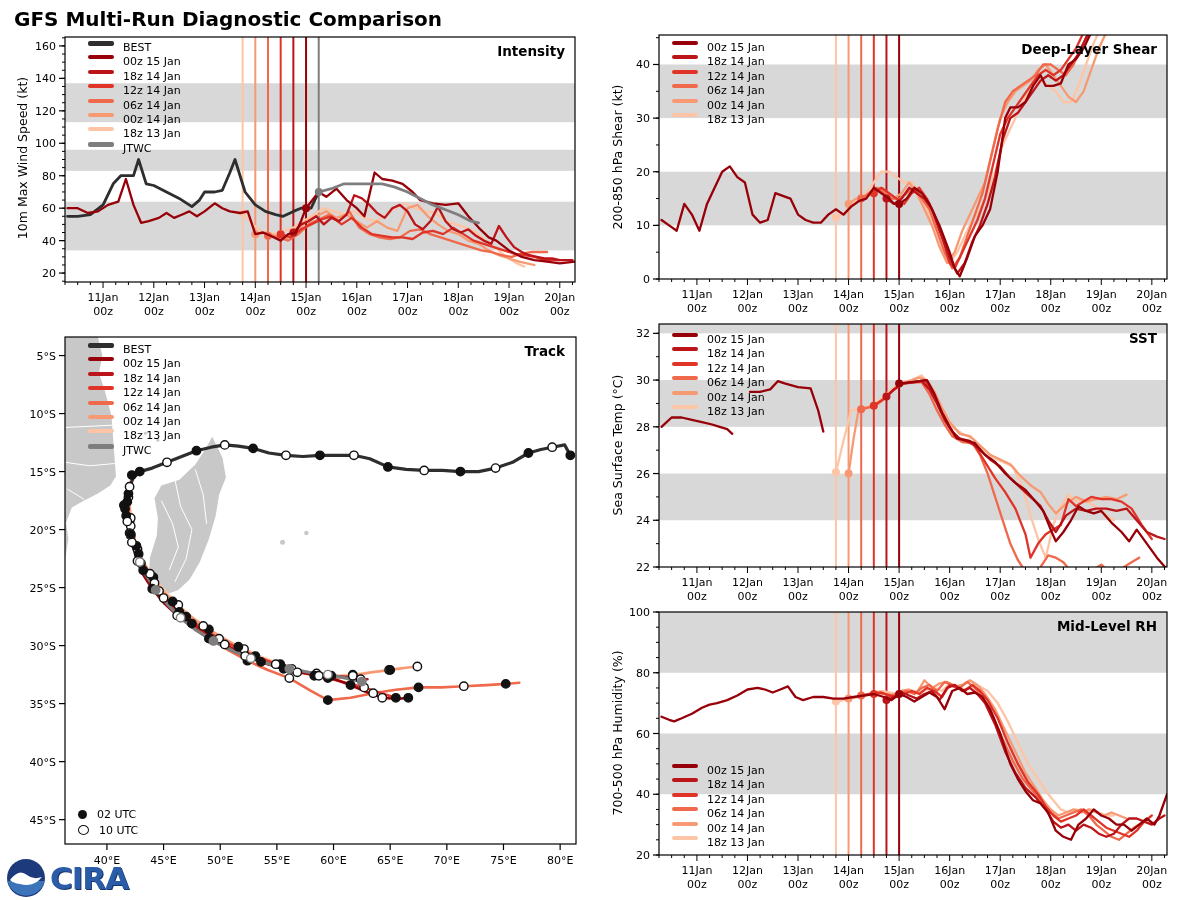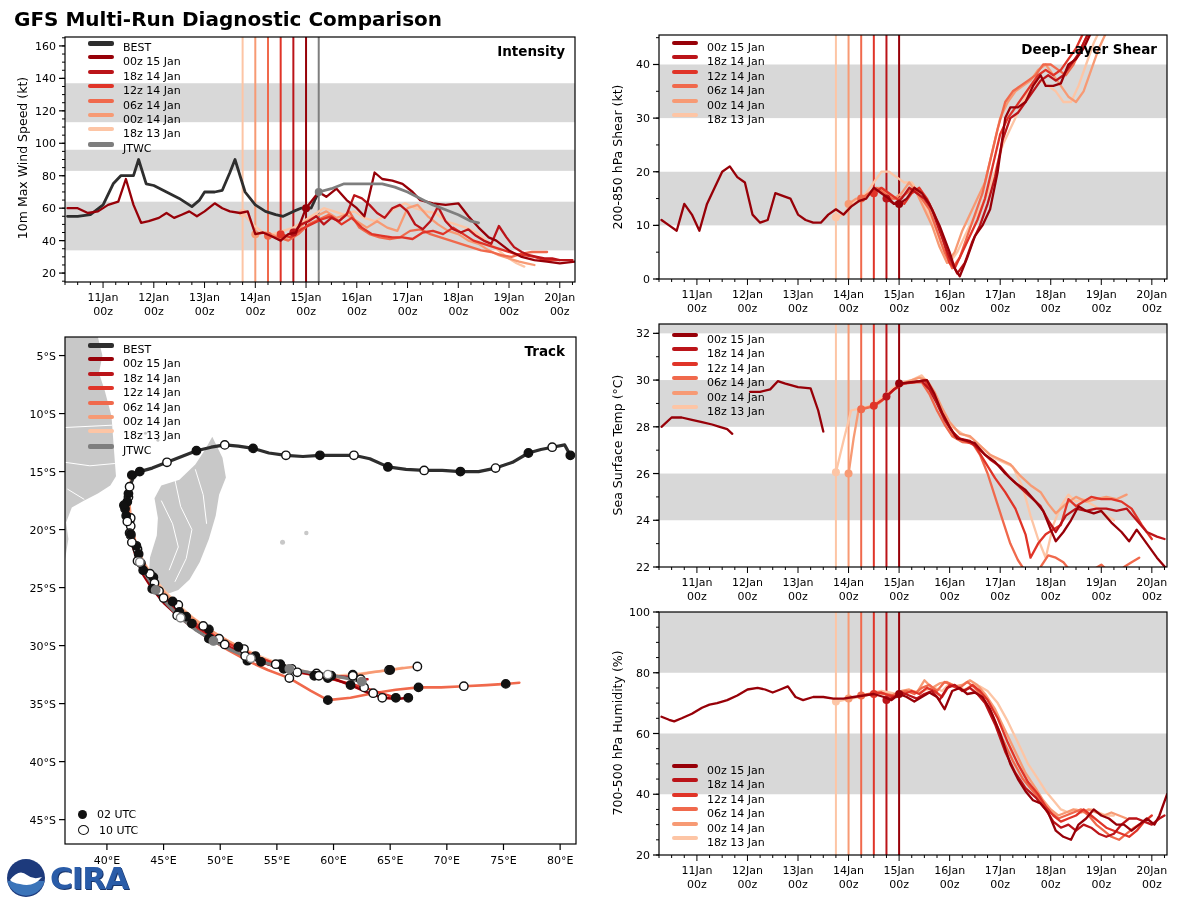--- a/index.html
+++ b/index.html
@@ -668,20 +668,22 @@
         <text x="56" y="707.6178489702518" text-anchor="end" font-size="11px" font-family="DejaVu Sans, Liberation Sans, sans-serif">35°S</text>
         <line x1="65" x2="59" y1="761.6270022883295" y2="761.6270022883295" stroke="#000" stroke-width="1.2"></line>
         <text x="56" y="765.6270022883295" text-anchor="end" font-size="11px" font-family="DejaVu Sans, Liberation Sans, sans-serif">40°S</text>
         <line x1="65" x2="59" y1="819.6361556064073" y2="819.6361556064073" stroke="#000" stroke-width="1.2"></line>
         <text x="56" y="823.6361556064073" text-anchor="end" font-size="11px" font-family="DejaVu Sans, Liberation Sans, sans-serif">45°S</text>
       </g>
     </svg>
 
   <div class="corner" style="left:659px;top:41px;width:498px;">Deep-Layer Shear</div>
   <div class="corner" style="left:65px;top:43px;width:500px;">Intensity</div>
+  <div class="corner" style="left:659px;top:330px;width:498px;">SST</div>
+  <div class="corner" style="left:659px;top:618px;width:498px;">Mid-Level RH</div>
   <div class="corner" style="left:65px;top:343px;width:500px;">Track</div>
 
   <div class="ylab" style="left:22px;top:158px;">10m Max Wind Speed (kt)</div>
   <div class="ylab" style="left:617px;top:157px;">200-850 hPa Shear (kt)</div>
   <div class="ylab" style="left:617px;top:445px;">Sea Surface Temp (°C)</div>
   <div class="ylab" style="left:617px;top:733px;">700-500 hPa Humidity (%)</div>
 
   <div class="legend" id="leg-intensity" style="left: 88px; top: 41px;">
       <div class="lrow">
         <span class="lswatch" style="background: rgb(46, 46, 46); height: 5px;"></span>

